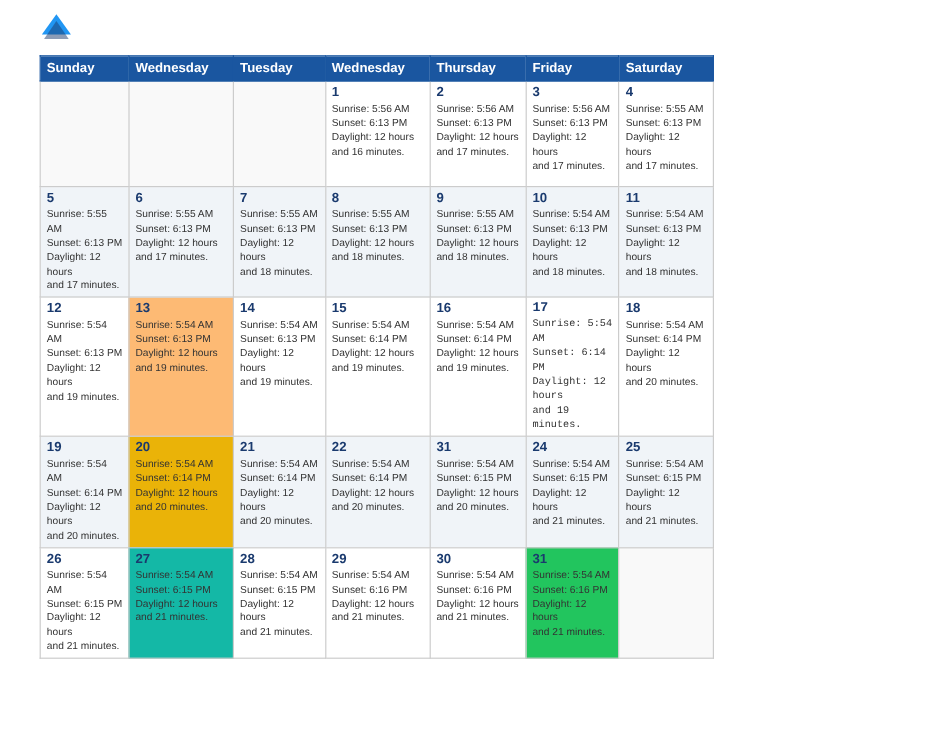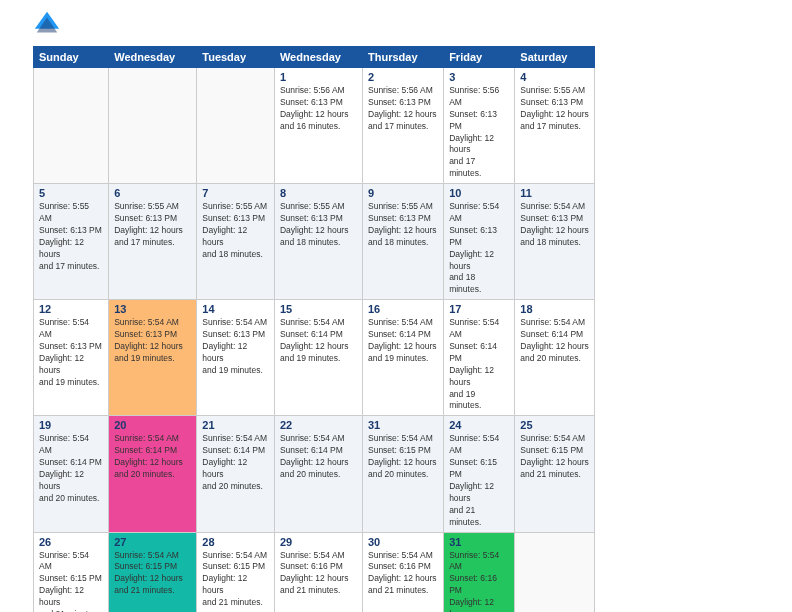--- a/index.html
+++ b/index.html
@@ -241,21 +241,21 @@
 Daylight: 12 hours
 and 19 minutes.</div>
           </td>
           <td style="background: rgb(255, 255, 255);">
             <span class="day-num">16</span>
             <div class="day-info" style="white-space: pre-line;">Sunrise: 5:54 AM
 Sunset: 6:14 PM
 Daylight: 12 hours
 and 19 minutes.</div>
           </td>
-          <td style="background: rgb(255, 255, 255);">
+          <td style="background: rgb(255, 255, 255); font-family: Liberation Mono, monospace;">
             <span class="day-num">17</span>
             <div class="day-info" style="white-space: pre-line;">Sunrise: 5:54 AM
 Sunset: 6:14 PM
 Daylight: 12 hours
 and 19 minutes.</div>
           </td>
           <td style="background: rgb(255, 255, 255);">
             <span class="day-num">18</span>
             <div class="day-info" style="white-space: pre-line;">Sunrise: 5:54 AM
 Sunset: 6:14 PM
@@ -264,21 +264,21 @@
           </td>
         </tr>
         <tr>
           <td style="background: rgb(240, 244, 248);">
             <span class="day-num">19</span>
             <div class="day-info" style="white-space: pre-line;">Sunrise: 5:54 AM
 Sunset: 6:14 PM
 Daylight: 12 hours
 and 20 minutes.</div>
           </td>
-          <td style="background: #ec4899;">
+          <td style="background: #eab308;">
             <span class="day-num">20</span>
             <div class="day-info" style="white-space: pre-line;">Sunrise: 5:54 AM
 Sunset: 6:14 PM
 Daylight: 12 hours
 and 20 minutes.</div>
           </td>
           <td style="background: rgb(240, 244, 248);">
             <span class="day-num">21</span>
             <div class="day-info" style="white-space: pre-line;">Sunrise: 5:54 AM
 Sunset: 6:14 PM

